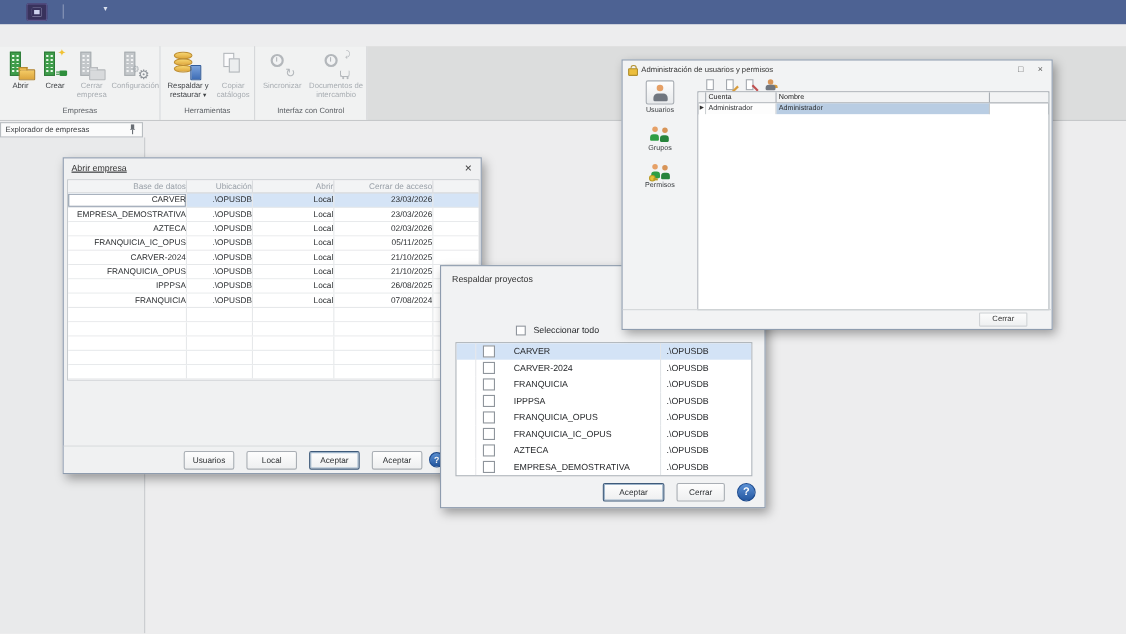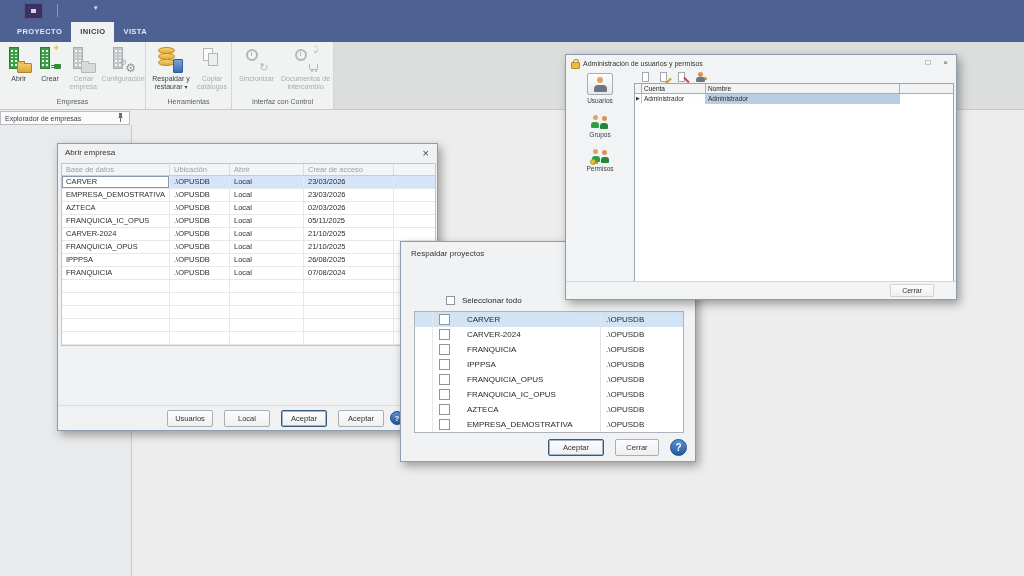--- a/index.html
+++ b/index.html
@@ -66,40 +66,40 @@
   .panel-divider { position:absolute; left:131px; top:125px; width:1px; height:451px; background:#c9cbce; }
 
   
   .dialog { position:absolute; background:#f0f1f2; border:1px solid #8e9cae; box-shadow:3px 4px 9px rgba(0,0,0,.35); }
   .btn { min-width:46px; height:17px; padding:0 6px; font-size:7.5px; color:#2e3134; background:linear-gradient(#fdfdfd,#eeeff0); border:1px solid #a9aeb4; border-radius:2px; text-align:center; line-height:15px; cursor:default; }
   .btn.default { border-color:#3e5a7a; box-shadow:inset 0 0 0 1px #9db4ca; }
   .helpcirc { border-radius:50%; background:linear-gradient(#5c92d6,#2457a0); border:1px solid #1d4b8f; color:#fff; font-weight:bold; text-align:center; }
   .checkbox { background:#fff; border:1px solid #8f959c; }
 
   
-  .dlg-abrir { left:57px; top:143px; width:381px; height:288px; z-index:5; }
+  .dlg-abrir { left:57px; top:143px; width:381px; height:288px; z-index:5;text-decoration:underline; }
   .da-title { height:18px; line-height:18px; padding-left:7px; font-size:8px; color:#333; }
   .da-close { position:absolute; right:8px; top:3px; font-size:11px; color:#444; line-height:12px; cursor:default; }
-  .da-table { position:absolute; left:3px; top:19px; width:375px; height:183px; background:#fff; border:1px solid #c3c7cb; }
+  .da-table { position:absolute; left:3px; top:19px; width:375px; height:183px; background:#fff; border:1px solid #c3c7cb;text-align:right; }
   .at-row, .at-header { display:flex; height:13px; }
   .at-header { height:12px; background:#f3f4f5; border-bottom:1px solid #c9ccd0; }
   .at-header > div { font-size:7.5px; color:#9aa1a9; line-height:11px; padding-left:4px; border-right:1px solid #d9dbde; overflow:hidden; white-space:nowrap; }
   .at-row { background:#fff; border-bottom:1px solid #e6e8ea; }
   .at-row > div { font-size:7.5px; line-height:12px; padding-left:4px; border-right:1px solid #e6e8ea; overflow:hidden; white-space:nowrap; }
   .at-row.selected { background:#d5e4f6; }
   .at-row.selected .c-db { background:#fff; box-shadow:inset 0 0 0 1px #8d99a9; }
   .c-db{width:108px;} .c-ub{width:60px;} .c-tp{width:74px;} .c-fe{width:90px;} .c-xx{flex:1; border-right:none !important;}
   .da-footer { position:absolute; left:0; right:0; bottom:0; height:25px; background:#f0f1f2; border-top:1px solid #dadcde; display:flex; align-items:center; justify-content:flex-end; gap:11px; padding-right:53px; }
   .da-help { position:absolute; right:33px; bottom:5px; width:14px; height:14px; font-size:8px; line-height:13px; }
 
   
   .dlg-resp { left:400px; top:241px; width:296px; height:221px; z-index:10; background:#f1f2f3; }
   .rp-title { position:absolute; left:10px; top:7px; font-size:8px; color:#333; }
   .rp-section { position:absolute; left:13px; top:32px; width:270px; height:16px; background:linear-gradient(#fcfcfc,#d9dbdc); border:1px solid #cdd0d3; line-height:14px; padding-left:8px; font-weight:bold; font-size:8px; color:#222; }
-  .rp-selectall { position:absolute; left:4px; top:54px; display:flex; gap:7px; align-items:flex-start; font-size:8px; color:#26282b;padding-left:41px; }
+  .rp-selectall { position:absolute; left:27px; top:54px; display:flex; gap:7px; align-items:flex-start; font-size:8px; color:#26282b;padding-left:41px; }
   .rp-selectall .checkbox { width:9px; height:9px; }
   .rp-list { position:absolute; left:13px; top:69px; width:270px; height:122px; background:#fff; border:1px solid #adb3b9; overflow:hidden; }
   .rp-row { display:flex; align-items:center; height:15px; }
   .rp-row.selected { background:#d3e3f6; }
   .rp-row .selcol { width:18px; height:100%; border-right:1px solid #e6e8ea; }
   .rp-row .checkbox { width:11px; height:11px; margin-left:6px; }
   .rp-row .nm { margin-left:17px; flex:1; font-size:8px; color:#26282b; white-space:nowrap; overflow:hidden; }
   .rp-row .pt { width:83px; height:100%; line-height:15px; border-left:1px solid #e2e5e8; padding-left:5px; font-size:8px; color:#26282b; }
   .rp-footer { position:absolute; left:0; right:0; bottom:0; height:28px; display:flex; align-items:center; justify-content:flex-end; gap:11px; padding-right:8px; }
   .rp-footer .btn.default { min-width:56px; }
@@ -152,25 +152,20 @@
 <body>
 
 <div class="screen">
 
   <div class="titlebar">
     <div class="app-btn"></div>
     <div class="tb-sep"></div>
     <div class="tb-caret">▾</div>
   </div>
 
-  <div class="tabrow">
-    <div class="tab">PROYECTO</div>
-    <div class="tab active">INICIO</div>
-    <div class="tab">VISTA</div>
-  </div>
 
   <div class="ribbon">
 
     <div class="rgroup" style="width:146px;">
       <div class="rg-buttons">
         <div class="rbtn" style="width:34px;">
           <span class="ic">
               <span class="tower">
                 <i class="w1"></i>
                 <i class="w2"></i>
@@ -274,21 +269,21 @@
 
   <div class="dialog dlg-abrir">
     <div class="da-title">Abrir empresa</div>
     <div class="da-close">×</div>
 
     <div class="da-table">
       <div class="at-header">
         <div class="c-db">Base de datos</div>
         <div class="c-ub">Ubicación</div>
         <div class="c-tp">Abrir</div>
-        <div class="c-fe">Crear de acceso</div>
+        <div class="c-fe">Cerrar de acceso</div>
         <div class="c-xx"></div>
       </div>
       <div class="at-row selected">
         <div class="c-db">CARVER</div>
         <div class="c-ub">.\OPUSDB</div>
         <div class="c-tp">Local</div>
         <div class="c-fe">23/03/2026</div>
         <div class="c-xx"></div>
       </div>
       <div class="at-row">

